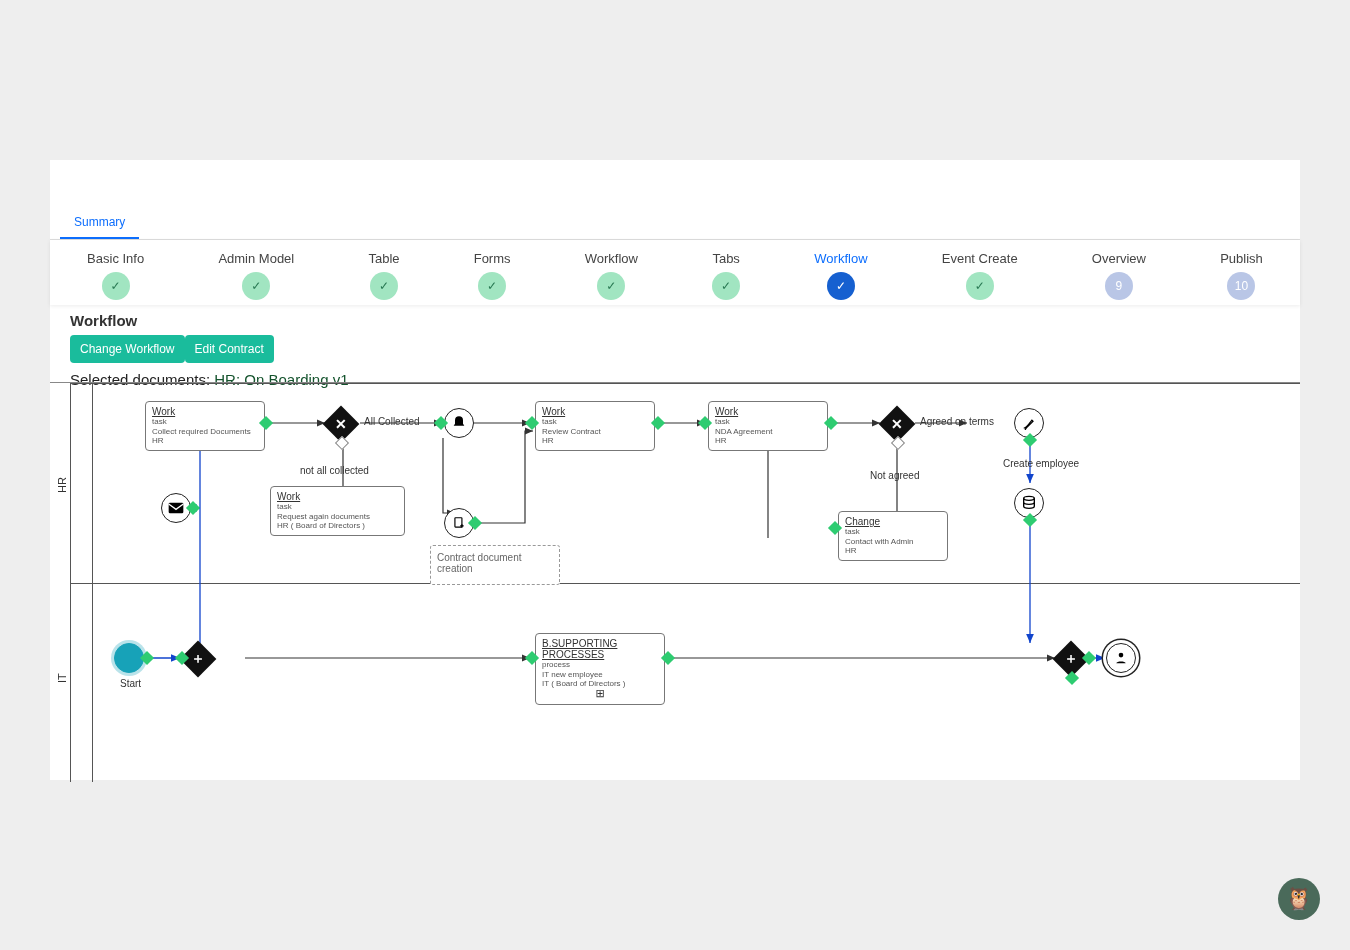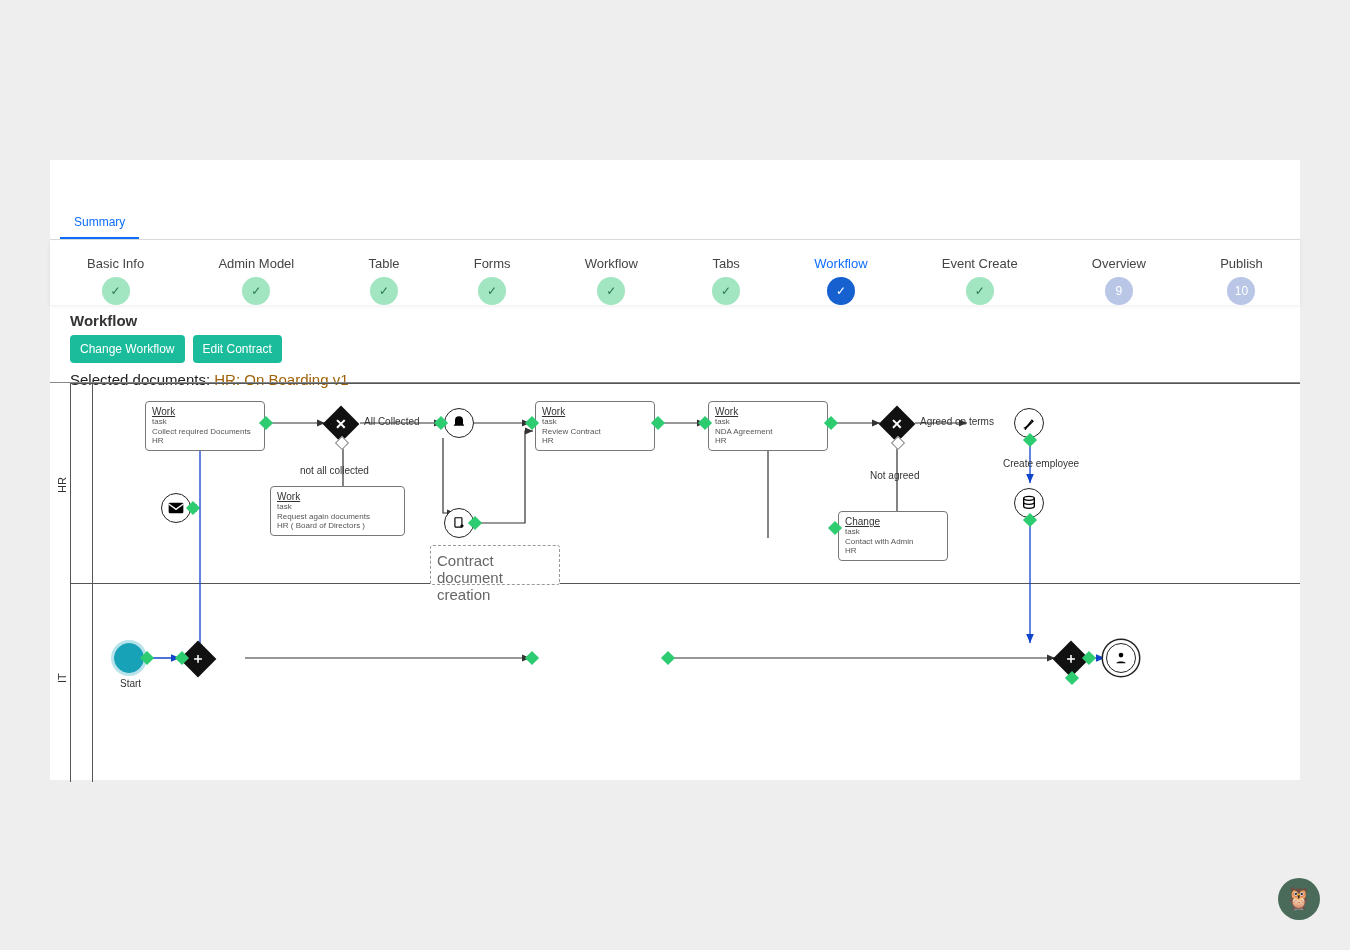--- a/index.html
+++ b/index.html
@@ -12,41 +12,41 @@
   .btn-teal{background:#17a2b8}
   .btn-orange{background:#f5a26f}
   .btn-cyan{background:#2fc6de}
   .btn-green{background:#1abc9c}
   .btn-sm{height:28px;font-size:12px;padding:0 10px}
   .icon-btn{width:34px;justify-content:center;padding:0}
   .txtlink{color:#555;font-size:14px;padding:0 10px;cursor:pointer}
   .hdr-icons{display:flex;gap:14px;margin-left:10px;color:#333;font-size:18px}
   .tabs{position:absolute;left:0;top:45px;border-bottom:1px solid #ddd;padding-left:10px;width:100%}
   .tab{display:inline-block;padding:10px 14px 8px;font-size:12px;color:#0d6efd;border-bottom:2px solid #0d6efd;cursor:pointer}
-  .steps{position:absolute;left:0;top:80px;width:100%;height:65px;background:#fff;box-shadow:0 1px 4px rgba(0,0,0,.08);display:flex;justify-content:space-around;align-items:flex-end;padding-top:6px}
+  .steps{position:absolute;left:0;top:80px;width:100%;height:65px;background:#fff;box-shadow:0 1px 4px rgba(0,0,0,.08);display:flex;justify-content:space-around;align-items:center;padding-top:6px}
   .step{display:flex;flex-direction:column;align-items:center;gap:6px}
   .step-lbl{font-size:13px;color:#444}
   .step-dot{width:28px;height:28px;border-radius:50%;display:flex;align-items:center;justify-content:center;font-size:12px;color:#fff}
   .dot-done{background:#a1e5c1;color:#2a7a54}
   .dot-active{background:#1660d0}
   .dot-num{background:#b9c6e6;color:#fff}
   .wf-head{position:absolute;left:20px;top:152px}
   .wf-title{font-size:15px;font-weight:600;margin-bottom:6px}
-  .wf-btns{display:flex;gap:8px;margin-bottom:8px}
+  .wf-btns{display:flex;gap:0;margin-bottom:8px}
   .selwf{font-size:15px;color:#222}
-  .selwf a{color:#a16207;text-decoration:none}
+  .selwf a{color:#14532d;text-decoration:none}
   .canvas{position:absolute;left:0;top:222px;width:1250px;height:400px;border-top:1px solid #888;overflow:hidden}
   .lane-line{position:absolute;left:20px;width:1230px;height:0;border-top:1px solid #555}
   .lane-lbl{position:absolute;left:6px;transform:rotate(-90deg);transform-origin:left top;font-size:11px;color:#333}
   
   .node{position:absolute;background:#fff;font-size:9px;cursor:pointer}
   .task{border:1px solid #777;border-radius:4px;padding:4px 6px;width:120px}
   .task u{font-size:10px}
   .task small{display:block;color:#555;font-size:8px;line-height:1.2}
-  .subproc{border:1px dashed #999;border-radius:3px;width:130px;height:40px;padding:6px;font-size:15px;color:#666}
+  .subproc{border:1px dashed #999;border-radius:3px;width:130px;height:40px;padding:6px;font-size:10px;color:#666}
   .evt{width:30px;height:30px;border-radius:50%;border:1.5px solid #222;display:flex;align-items:center;justify-content:center;font-size:14px}
   .evt-dbl{box-shadow:0 0 0 3px #fff,0 0 0 4.5px #222}
   .evt-start{background:#17a2b8;border-color:#17a2b8;box-shadow:0 0 0 3px rgba(23,162,184,.3)}
   .gw{width:26px;height:26px;transform:rotate(45deg);display:flex;align-items:center;justify-content:center}
   .gw span{transform:rotate(-45deg);font-size:14px;font-weight:700;color:#fff}
   .gw-x{background:#111}
   .gw-p{background:#111}
   .dmd{width:10px;height:10px;background:#2ecc71;transform:rotate(45deg);position:absolute}
   .dmd-w{background:#fff;border:1px solid #888}
   .lbl{position:absolute;font-size:10px;color:#333;white-space:nowrap}
@@ -289,20 +289,27 @@
 
     <div class="node evt evt-start" style="left:64px;top:260px"></div>
     <span class="lbl" style="left:70px;top:295px">Start</span>
     <div class="dmd" style="left:92px;top:270px"></div>
 
     <div class="node gw gw-p" style="left:135px;top:263px">
         <span style="color:#fff">＋</span>
       </div>
     <div class="dmd" style="left:127px;top:270px"></div>
 
+    <div class="node task" style="left:485px;top:250px;width:130px">
+      <u>B.SUPPORTING PROCESSES</u>
+      <small>process</small>
+      <small>IT new employee</small>
+      <small>IT ( Board of Directors )</small>
+      <div style="text-align:center;font-size:11px;margin-top:-2px">⊞</div>
+    </div>
     <div class="dmd" style="left:477px;top:270px"></div>
     <div class="dmd" style="left:613px;top:270px"></div>
 
     <div class="node gw gw-p" style="left:1008px;top:263px">
         <span style="color:#fff">＋</span>
       </div>
     <div class="dmd" style="left:1017px;top:290px"></div>
     <div class="dmd" style="left:1034px;top:270px"></div>
 
     <div class="node evt evt-dbl" style="left:1056px;top:260px">

